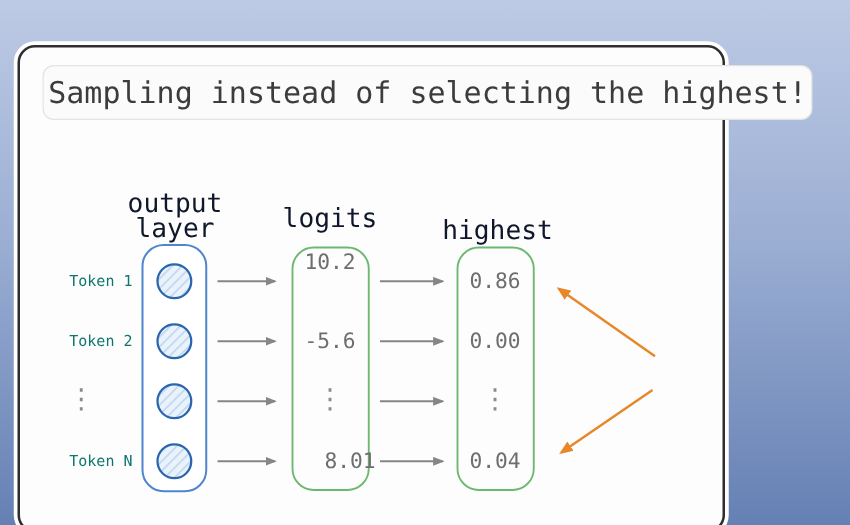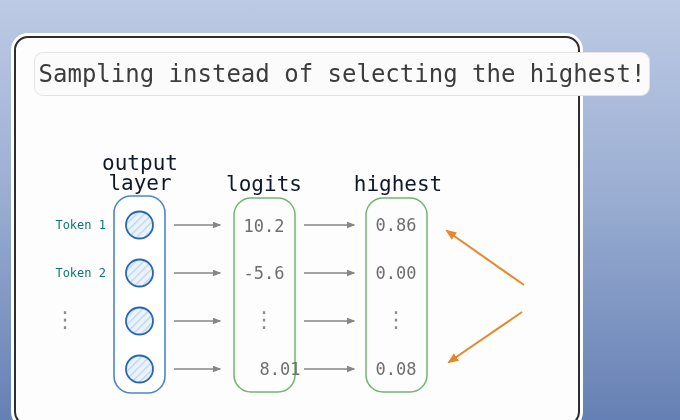--- a/index.html
+++ b/index.html
@@ -86,32 +86,33 @@
       <line x1="288" y1="331" x2="338" y2="331" stroke="#868686" stroke-width="1.5" marker-end="url(#mGray)"></line>
 
       <line x1="508" y1="247" x2="431" y2="193" stroke="#e8872a" stroke-width="2" marker-end="url(#mOrange)"></line>
       <line x1="506" y1="274" x2="433" y2="324" stroke="#e8872a" stroke-width="2" marker-end="url(#mOrange)"></line>
     </svg>
 
     <div class="header" style="left:124px;top:135px;">
       <div>output</div>
       <div>layer</div>
     </div>
-    <div class="header" style="left:248px;top:147px;text-align:center;">logits</div>
+    <div class="header" style="left:248px;top:137px;text-align:center;">logits</div>
     <div class="header" style="left:382px;top:147px;">highest</div>
 
     <div class="token" style="top:187px;">Token 1</div>
     <div class="token" style="top:235px;">Token 2</div>
     <div class="token center ellipsis" style="top:281px;">⋮</div>
+    <div class="token" style="top:331px;">Token N</div>
 
-    <div class="cell" style="left:248px;top:188px;text-align:right;">10.2</div>
+    <div class="cell" style="left:248px;top:172px;text-align:right;">10.2</div>
     <div class="cell" style="left:248px;top:235px;">-5.6</div>
     <div class="cell ellipsis" style="left:248px;top:281px;">⋮</div>
     <div class="cell" style="left:264px;top:331px;">8.01</div>
 
     <div class="cell" style="left:380px;top:187px;">0.86</div>
     <div class="cell" style="left:380px;top:235px;">0.00</div>
     <div class="cell ellipsis" style="left:380px;top:281px;">⋮</div>
-    <div class="cell" style="left:380px;top:331px;">0.08</div>
+    <div class="cell" style="left:380px;top:331px;">0.04</div>
 
 
   </div>
 </div>
 
 </body></html>

